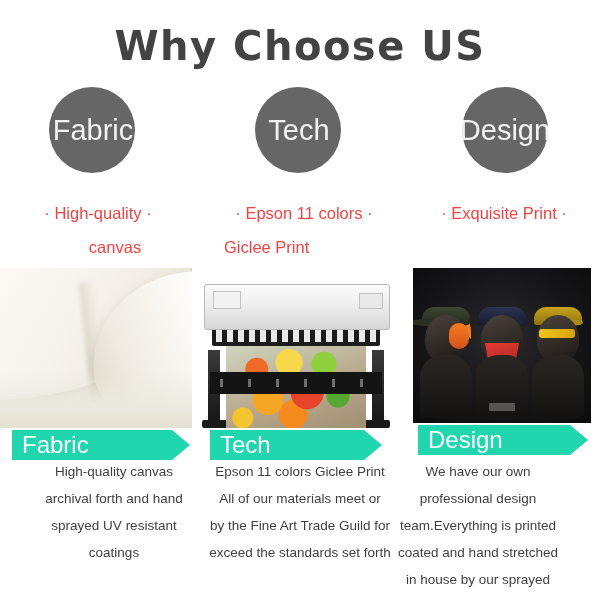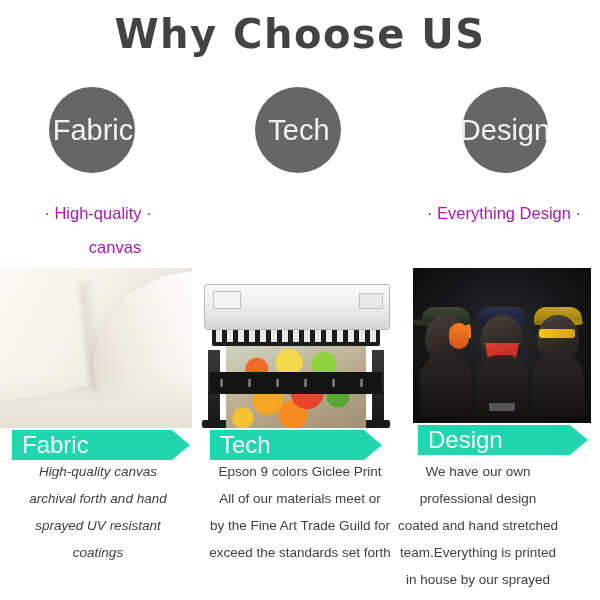--- a/index.html
+++ b/index.html
@@ -19,21 +19,21 @@
   .page {
     position: relative;
     width: 600px;
     height: 600px;
     background: #ffffff;
   }
 
   
   .title-bar {
     position: absolute;
-    top: 8px;
+    top: 20px;
     left: 0;
     width: 600px;
     text-align: center;
   }
   .title {
     font-family: "DejaVu Sans", sans-serif;
     font-size: 40px;
     font-weight: bold;
     letter-spacing: 1.5px;
     color: #434343;
@@ -81,21 +81,21 @@
     position: absolute;
     top: 196px;
     left: 0;
     width: 600px;
     height: 70px;
   }
   .bullet-col {
     position: absolute;
     top: 0;
     font-size: 16.5px;
-    color: #a21caf;
+    color: #ef4444;
     line-height: 34px;
   }
   .bullet-line { white-space: nowrap; }
   .b1 { left: 0px;   width: 196px; text-align: center; }
   .b1 .l2 { padding-left: 14px; margin-left: 20px; }
   .b2 { left: 206px; width: 196px; text-align: center; }
   .b2 .l2 { text-align: left; padding-left: 18px; }
   .b3 { left: 408px; width: 192px; text-align: center; }
 
   
@@ -360,21 +360,21 @@
   }
   .desc-col {
     position: absolute;
     top: 0;
     font-size: 13.5px;
     line-height: 27px;
     color: #3f3f3f;
     text-align: center;
   }
   .desc-col div { white-space: nowrap; }
-  .d1 { left: 0px;   width: 196px; font-style: italic; }
+  .d1 { left: 16px;   width: 196px; }
   .d2 { left: 198px; width: 204px; }
   .d3 { left: 380px; width: 196px; }
 </style>
 </head>
 <body>
 
 <div class="page">
 
   <div class="title-bar">
     <div class="title">Why Choose US</div>
@@ -389,22 +389,26 @@
 
     <div class="circle c3"></div>
     <div class="circle-label c3lab">Design</div>
   </div>
 
   <div class="bullets">
     <div class="bullet-col b1">
       <div class="bullet-line l1">· High-quality ·</div>
       <div class="bullet-line l2">canvas</div>
     </div>
+    <div class="bullet-col b2">
+      <div class="bullet-line l1">· Epson 11 colors ·</div>
+      <div class="bullet-line l2">Giclee Print</div>
+    </div>
     <div class="bullet-col b3">
-      <div class="bullet-line l1">· Everything Design ·</div>
+      <div class="bullet-line l1">· Exquisite Print ·</div>
     </div>
   </div>
 
   <div class="cards">
 
     <div class="card card1">
       <div class="card-photo">
         <div class="canvas-fold"></div>
         <div class="canvas-edge"></div>
         <div class="canvas-curl"></div>
@@ -468,27 +472,27 @@
   </div>
 
   <div class="descs">
     <div class="desc-col d1">
       <div>High-quality canvas</div>
       <div>archival forth and hand</div>
       <div>sprayed UV resistant</div>
       <div>coatings</div>
     </div>
     <div class="desc-col d2">
-      <div>Epson 9 colors  Giclee Print</div>
+      <div>Epson 11 colors  Giclee Print</div>
       <div>All of our materials meet or</div>
       <div>by the Fine Art Trade Guild for</div>
       <div>exceed the standards set forth</div>
     </div>
     <div class="desc-col d3">
       <div>We have our own</div>
       <div>professional design</div>
+      <div>team.Everything is printed</div>
       <div>coated and hand stretched</div>
-      <div>team.Everything is printed</div>
       <div>in house by our sprayed</div>
     </div>
   </div>
 
 </div>
 
 </body></html>

